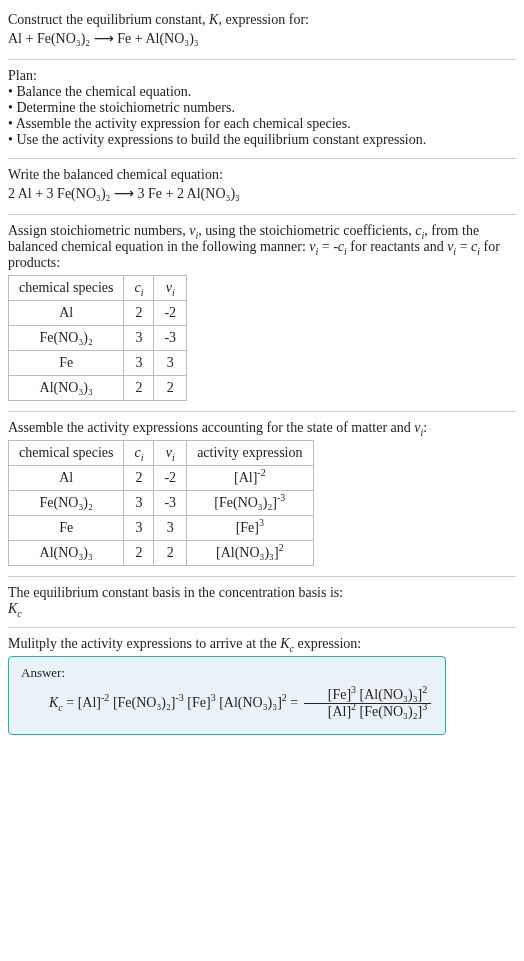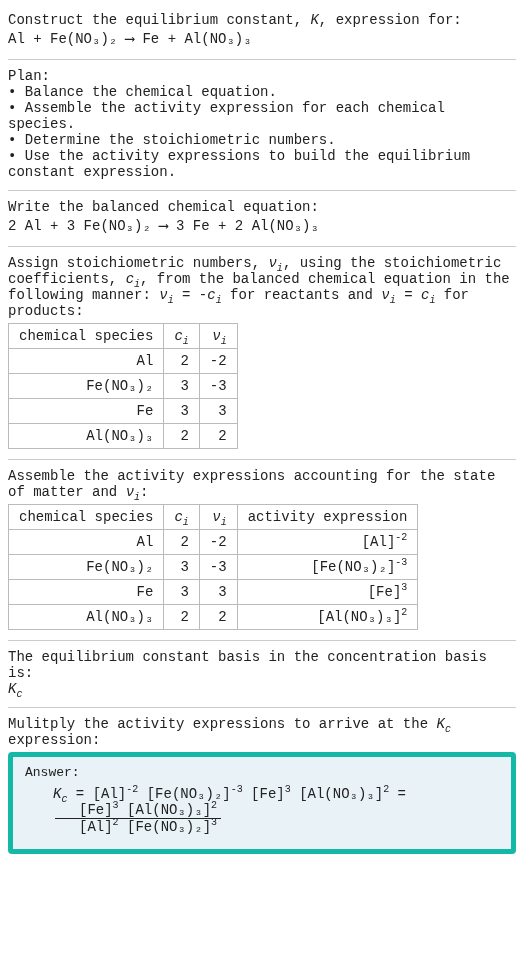--- a/index.html
+++ b/index.html
@@ -6,47 +6,46 @@
     font-family: Georgia, 'Times New Roman', serif;
     font-size: 14px;
     color: #222;
     margin: 0;
     padding: 4px 8px 20px 8px;
     width: 508px;
     background: #fff;
   }
   .section {
     padding: 8px 0 10px 0;
-    font-family: Liberation Mono, monospace;
   }
   hr.sep {
     border: none;
     border-top: 1px solid #ccc;
     margin: 0;
   }
   .eq-line {
     margin: 2px 0;
   }
   sub, sup {
     font-size: 10px;
     line-height: 0;
   }
   table.data {
     border-collapse: collapse;
     margin: 4px 0 0 0;
   }
   table.data th, table.data td {
     border: 1px solid #bbb;
     padding: 4px 10px;
-    text-align: right;
+    text-align: center;
     font-weight: normal;
     font-size: 14px;
   }
   .answer-box {
-    border: 5px solid #14b8a6;
+    border: 1px solid #14b8a6;
     background: #e9f2f6;
     border-radius: 4px;
     padding: 8px 12px 14px 12px;
     margin-top: 4px;
     display: inline-block;
   }
   .answer-label {
     font-size: 13px;
     margin-bottom: 6px;
   }
@@ -71,22 +70,22 @@
   <div>
     Construct the equilibrium constant, <span class="italic">K</span>, expression for:
   </div>
   <div class="eq-line">Al + Fe(NO₃)₂  ⟶  Fe + Al(NO₃)₃</div>
 </div>
 <hr class="sep">
 
 <div class="section">
   <div>Plan:</div>
   <div>• Balance the chemical equation.</div>
+  <div>• Determine the stoichiometric numbers.</div>
   <div>• Assemble the activity expression for each chemical species.</div>
-  <div>• Determine the stoichiometric numbers.</div>
   <div>• Use the activity expressions to build the equilibrium constant expression.</div>
 </div>
 <hr class="sep">
 
 <div class="section">
   <div>Write the balanced chemical equation:</div>
   <div class="eq-line">2 Al + 3 Fe(NO₃)₂  ⟶  3 Fe + 2 Al(NO₃)₃</div>
 </div>
 <hr class="sep">
 

